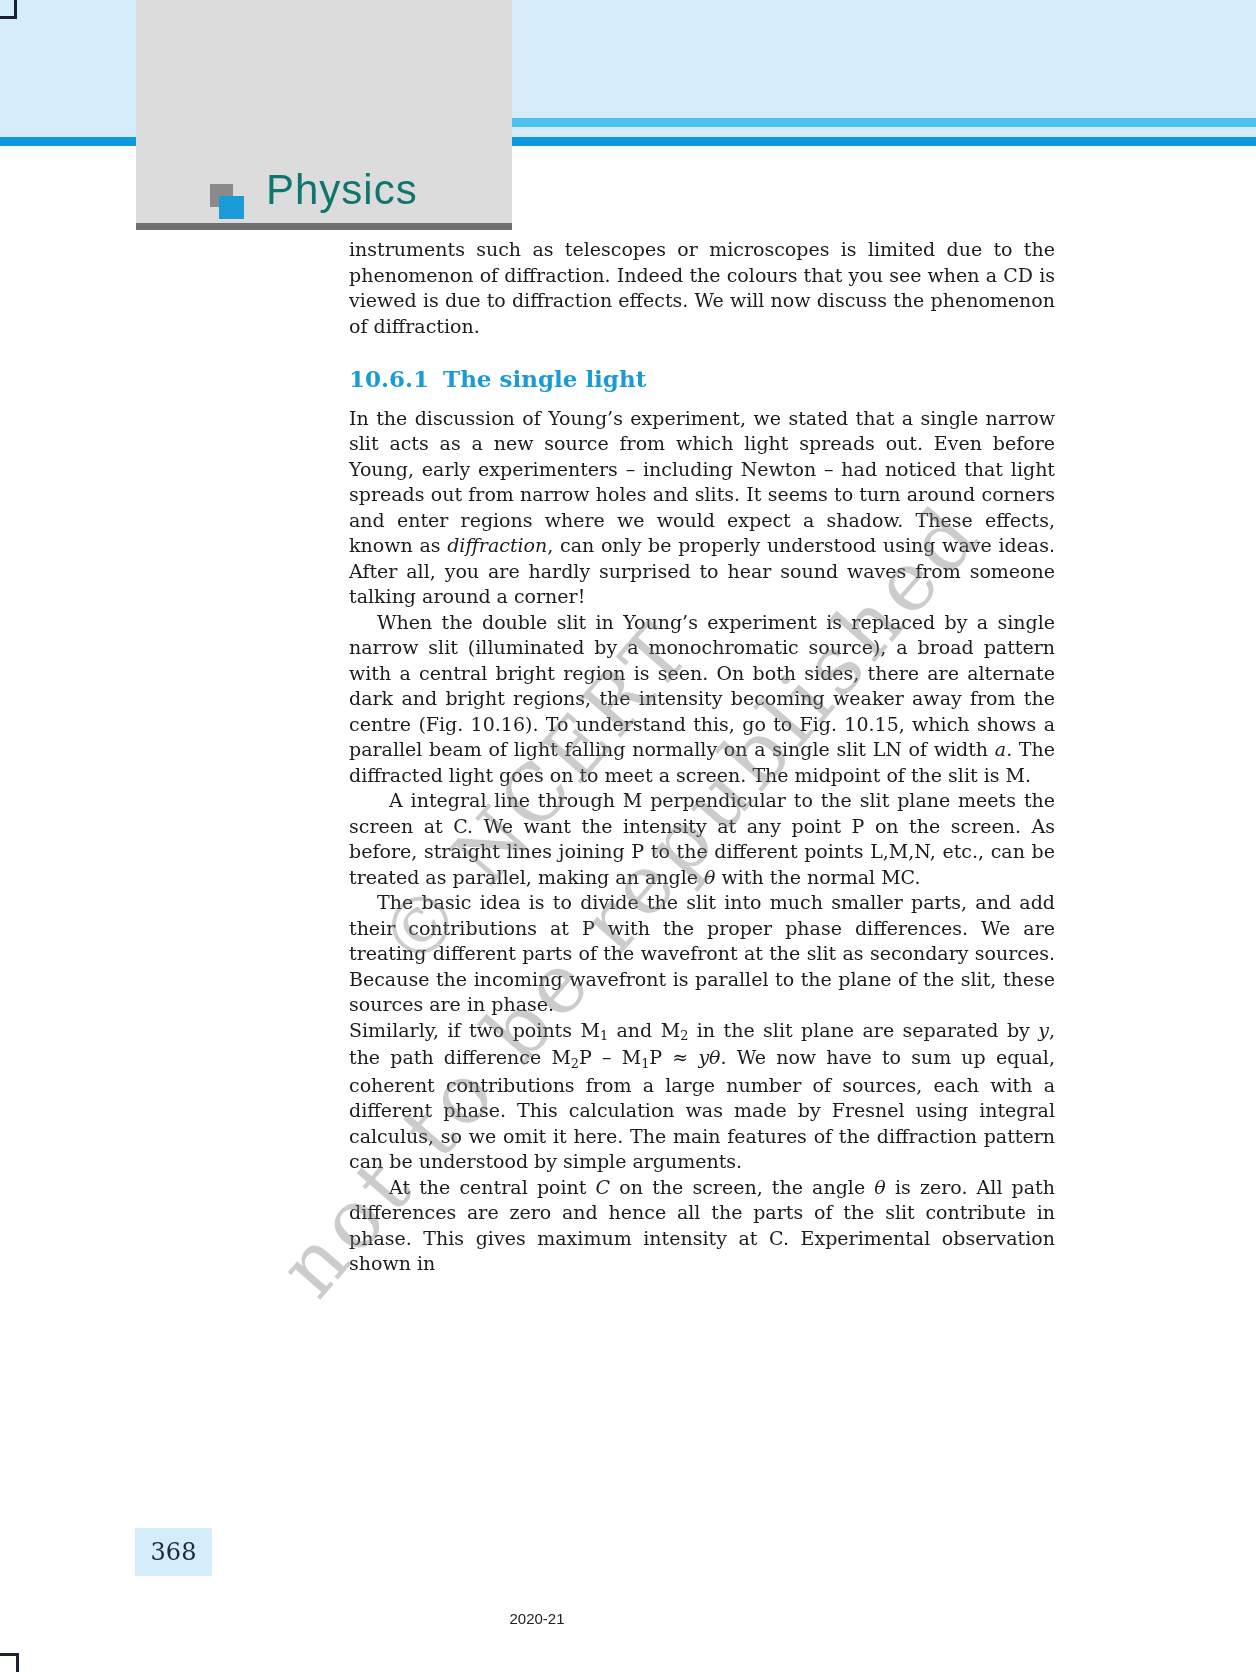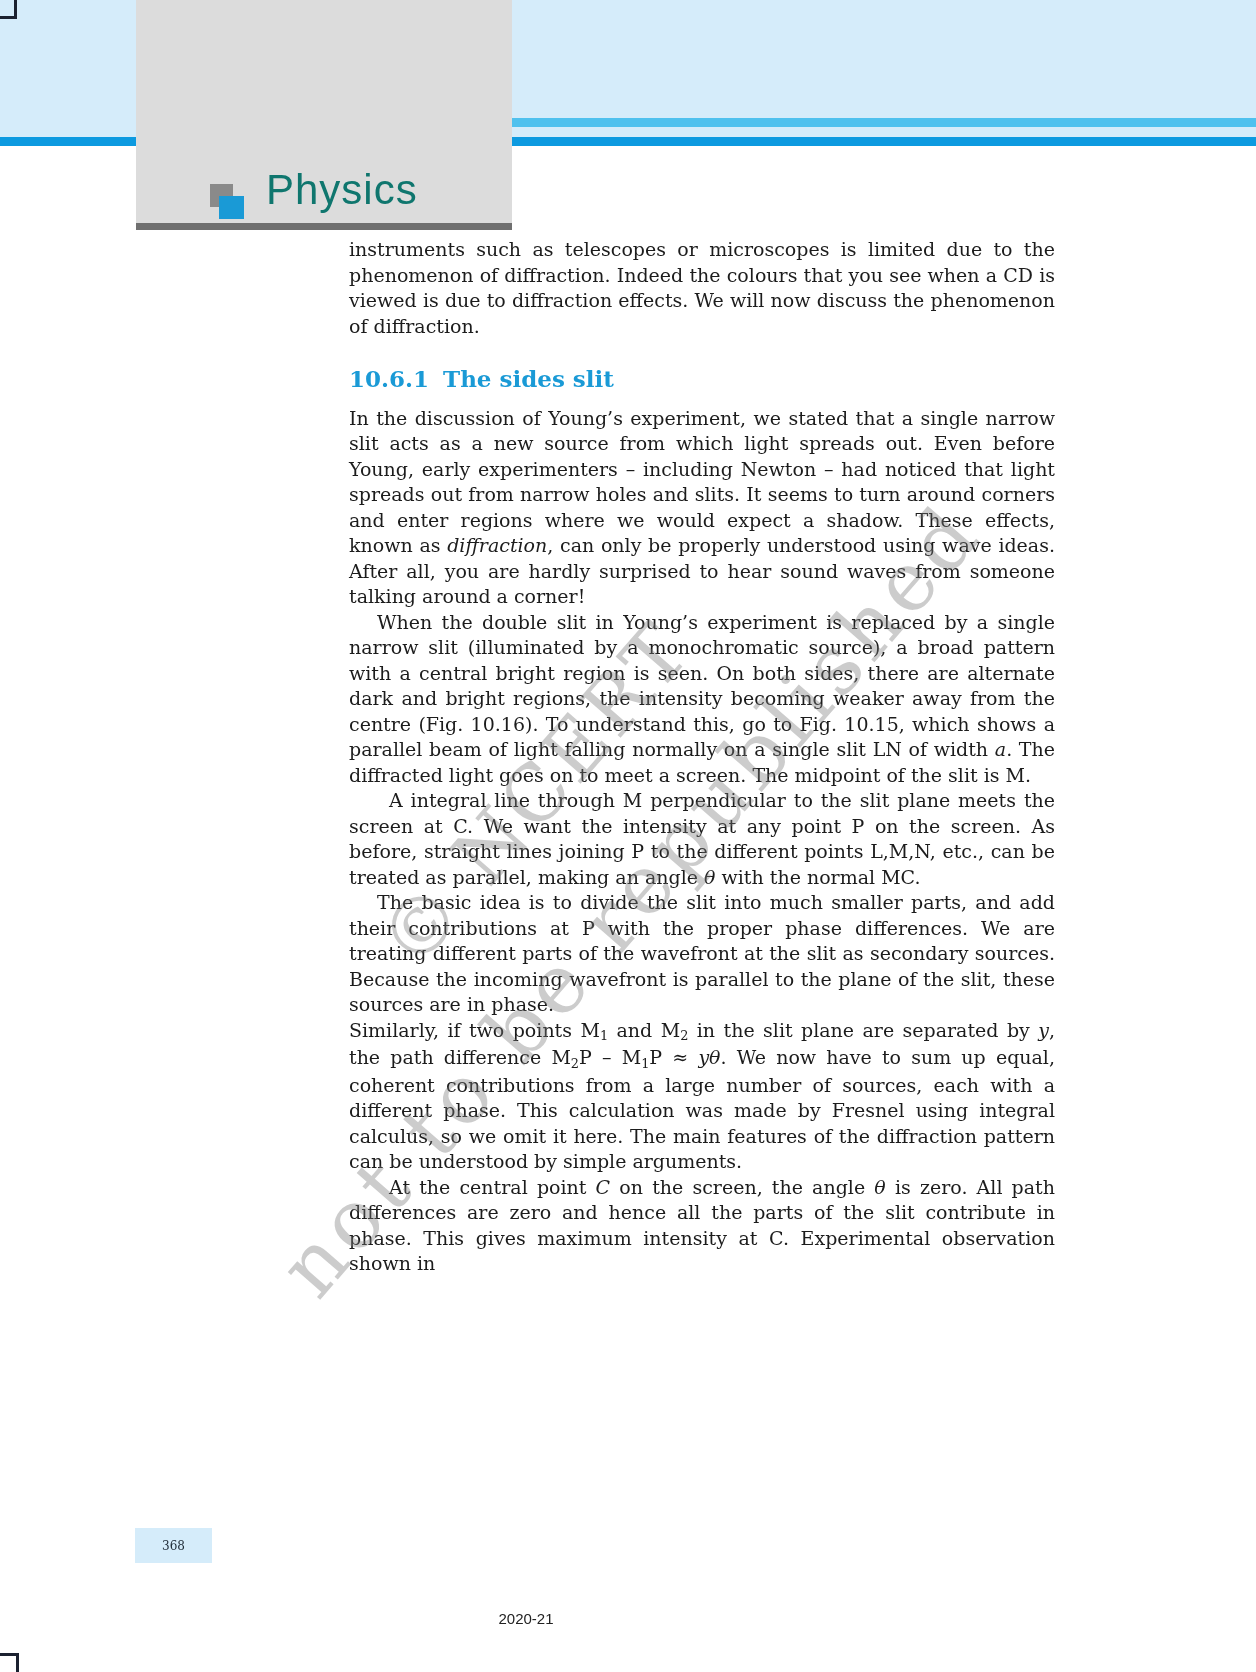--- a/index.html
+++ b/index.html
@@ -48,24 +48,24 @@
   h2.section .gap { display:inline-block; width:14px; }
   
   .eq-block { margin:28px 0 16px 0; text-align:left; }
   .eq-row { margin-bottom:26px; }
   .eq-row:last-child { margin-bottom:0; }
   .eq-1 { padding-left:30px; }
   .eq-2 { padding-left:95px; }
   .eq-3 { display:flex; justify-content:space-between; }
   .eq-3 .lhs { padding-left:92px; }
   
-  .page-num { position:absolute; left:135px; top:1528px; width:77px; height:35px;
+  .page-num { position:absolute; left:135px; top:1528px; width:77px; height:48px;
               background:var(--light-blue); display:flex; align-items:center; justify-content:center;
-              font-size:12px; color:#1d2a35; }
-  .footer-year { position:absolute; left:526px; top:1610px; transform:translateX(-50%);
+              font-size:24px; color:#1d2a35; }
+  .footer-year { position:absolute; left:537px; top:1610px; transform:translateX(-50%);
                  font-family:"Liberation Sans",sans-serif; font-size:15px; color:#222; }
 </style>
 </head>
 <body>
 
 <div class="page">
 
   <div class="band-light"></div>
   <div class="stripe-cyan"></div>
   <div class="stripe-blue"></div>
@@ -77,21 +77,21 @@
 
   <div class="crop-tl"></div>
   <div class="crop-bl"></div>
 
   <div class="wm wm1">© NCERT</div>
   <div class="wm wm2">not to be republished</div>
 
   <div class="body-col">
     <p><span>instruments such as telescopes or microscopes is limited due to the phenomenon of diffraction. Indeed the colours that you see when a CD is viewed is due to diffraction effects. We will now discuss the phenomenon of diffraction.</span></p>
 
-    <h2 class="section"><span>10.6.1</span><span class="gap"></span><span>The sides slit</span></h2>
+    <h2 class="section"><span>10.6.1</span><span class="gap"></span><span>The single light</span></h2>
 
     <p><span>In the discussion of Young’s experiment, we stated that a single narrow slit acts as a new source from which light spreads out. Even before Young, early experimenters – including Newton – had noticed that light spreads out from narrow holes and slits. It seems to turn around corners and enter regions where we would expect a shadow. These effects, known as </span><span class="i">diffraction</span><span>, can only be properly understood using wave ideas. After all, you are hardly surprised to hear sound waves from someone talking around a corner!</span></p>
     <p class="ind"><span>When the double slit in Young’s experiment is replaced by a single narrow slit (illuminated by a monochromatic source), a broad pattern with a central bright region is seen. On both sides, there are alternate dark and bright regions, the intensity becoming weaker away from the centre (Fig. 10.16). To understand this, go to Fig. 10.15, which shows a parallel beam of light falling normally on a single slit LN of width </span><span class="i">a</span><span>. The diffracted light goes on to meet a screen. The midpoint of the slit is M.</span></p>
     <p class="ind2"><span>A integral line through M perpendicular to the slit plane meets the screen at C. We want the intensity at any point P on the screen. As before, straight lines joining P to the different points L,M,N, etc., can be treated as parallel, making an angle </span><span class="i">θ</span><span> with the normal MC.</span></p>
     <p class="ind"><span>The basic idea is to divide the slit into much smaller parts, and add their contributions at P with the proper phase differences. We are treating different parts of the wavefront at the slit as secondary sources. Because the incoming wavefront is parallel to the plane of the slit, these sources are in phase.</span></p>
 
 
     <p><span>Similarly, if two points M</span><span class="sub">1</span><span> and M</span><span class="sub">2</span><span> in the slit plane are separated by </span><span class="i">y</span><span>, the path difference M</span><span class="sub">2</span><span>P – M</span><span class="sub">1</span><span>P ≈ </span><span class="i">yθ</span><span>. We now have to sum up equal, coherent contributions from a large number of sources, each with a different phase. This calculation was made by Fresnel using integral calculus, so we omit it here. The main features of the diffraction pattern can be understood by simple arguments.</span></p>
     <p class="ind2"><span>At the central point </span><span class="i">C</span><span> on the screen, the angle </span><span class="i">θ</span><span> is zero. All path differences are zero and hence all the parts of the slit contribute in phase. This gives maximum intensity at C. Experimental observation shown in</span></p>
   </div>

